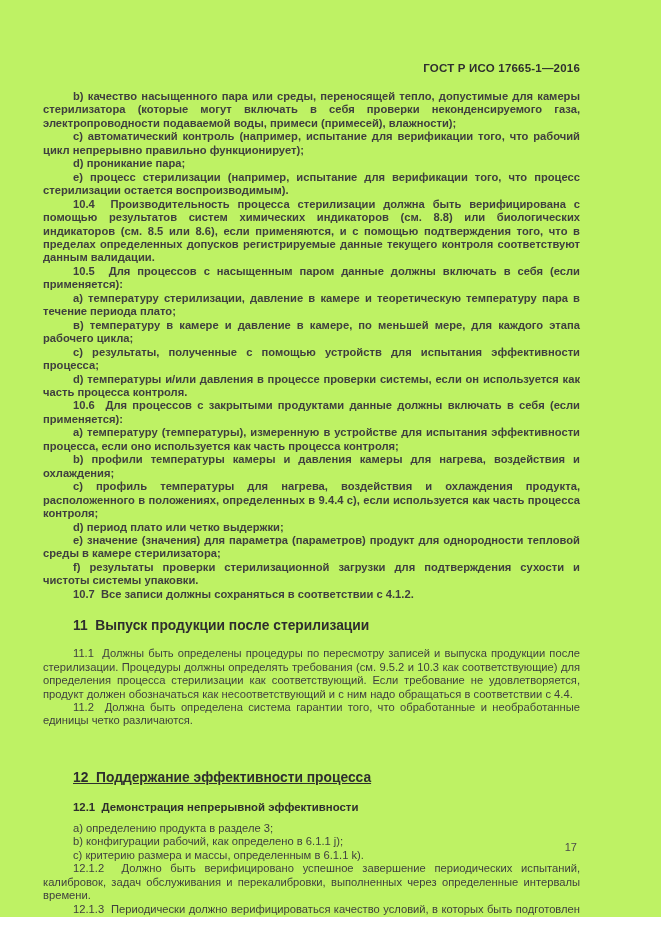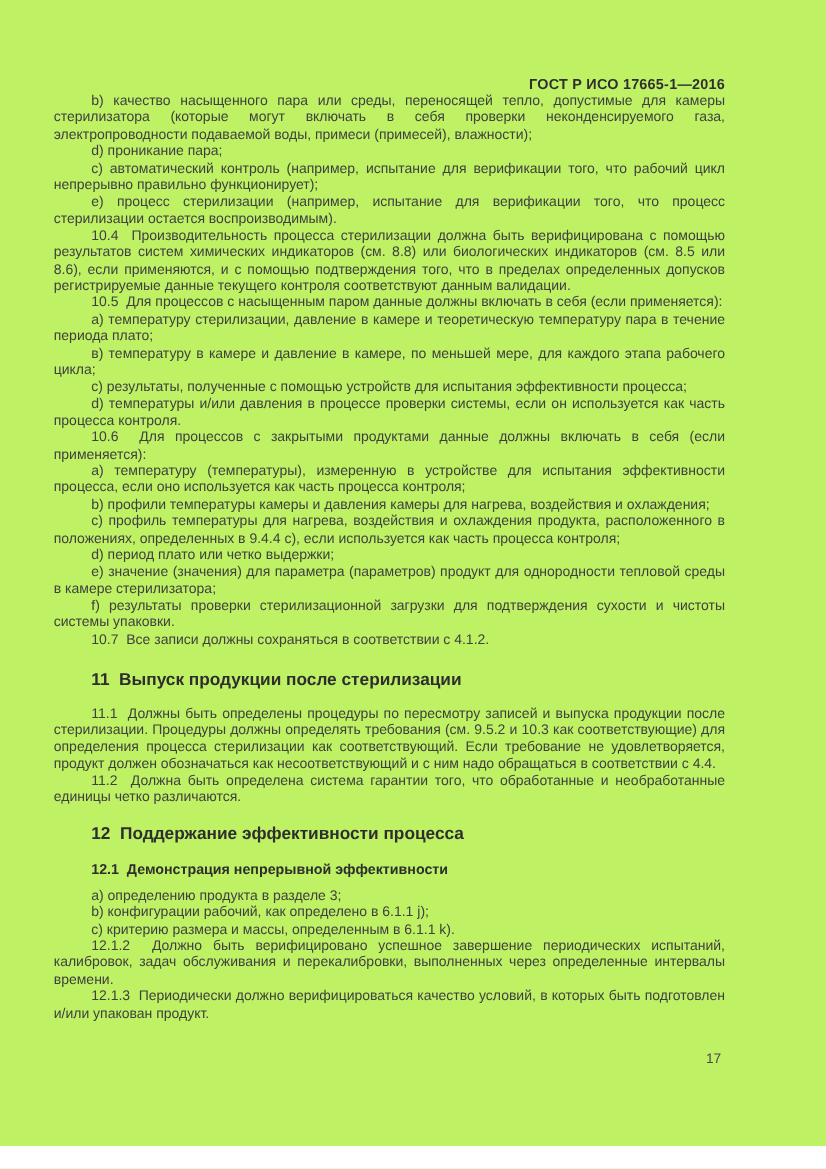--- a/index.html
+++ b/index.html
@@ -16,39 +16,39 @@
   }
   .doc-code{
     display:block;
     text-align:right;
     font-weight:700;
     font-size:11.5px;
     line-height:13px;
     color:#2f2f2f;
     letter-spacing:.2px;
   }
-  .body-text{}
+  .body-text{margin-top:15px;font-weight:bold;}
   p.para{
     margin:0;
     text-indent:30px;
     text-align:justify;
     font-size:11.2px;
     line-height:13.45px;
     color:#3f3f3f;
   }
   h2.sec{
     font-size:13.8px;
     font-weight:700;
     color:#2e2e2e;
     line-height:18px;
     margin:16px 0 12px 0;
     text-indent:30px;
     white-space:pre-wrap;
   }
-  h2.sec.sec12{margin-top:12px;margin-bottom:13px;}
+  h2.sec.sec12{margin-top:41px;margin-bottom:13px;text-decoration:underline;}
   h3.subsec{
     font-size:11.4px;
     font-weight:700;
     color:#2e2e2e;
     line-height:14px;
     margin:0 0 8px 0;
     text-indent:30px;
     white-space:pre-wrap;
   }
   .page-number{
@@ -62,22 +62,22 @@
 </head>
 <body>
 
 <div class="page">
   <div class="content">
 
     <span class="doc-code">ГОСТ Р ИСО 17665-1—2016</span>
 
     <div class="body-text">
       <p class="para">b) качество насыщенного пара или среды, переносящей тепло, допустимые для камеры стерилизатора (которые могут включать в себя проверки неконденсируемого газа, электропроводности подаваемой воды, примеси (примесей), влажности);</p>
+      <p class="para">c) автоматический контроль (например, испытание для верификации того, что рабочий цикл непрерывно правильно функционирует);</p>
       <p class="para">d) проникание пара;</p>
-      <p class="para">c) автоматический контроль (например, испытание для верификации того, что рабочий цикл непрерывно правильно функционирует);</p>
       <p class="para">e) процесс стерилизации (например, испытание для верификации того, что процесс стерилизации остается воспроизводимым).</p>
       <p class="para">10.4&nbsp; Производительность процесса стерилизации должна быть верифицирована с помощью результатов систем химических индикаторов (см. 8.8) или биологических индикаторов (см. 8.5 или 8.6), если применяются, и с помощью подтверждения того, что в пределах определенных допусков регистрируемые данные текущего контроля соответствуют данным валидации.</p>
       <p class="para">10.5&nbsp; Для процессов с насыщенным паром данные должны включать в себя (если применяется):</p>
       <p class="para">a) температуру стерилизации, давление в камере и теоретическую температуру пара в течение периода плато;</p>
       <p class="para">в) температуру в камере и давление в камере, по меньшей мере, для каждого этапа рабочего цикла;</p>
       <p class="para">c) результаты, полученные с помощью устройств для испытания эффективности процесса;</p>
       <p class="para">d) температуры и/или давления в процессе проверки системы, если он используется как часть процесса контроля.</p>
       <p class="para">10.6&nbsp; Для процессов с закрытыми продуктами данные должны включать в себя (если применяется):</p>
       <p class="para">a) температуру (температуры), измеренную в устройстве для испытания эффективности процесса, если оно используется как часть процесса контроля;</p>
       <p class="para">b) профили температуры камеры и давления камеры для нагрева, воздействия и охлаждения;</p>

